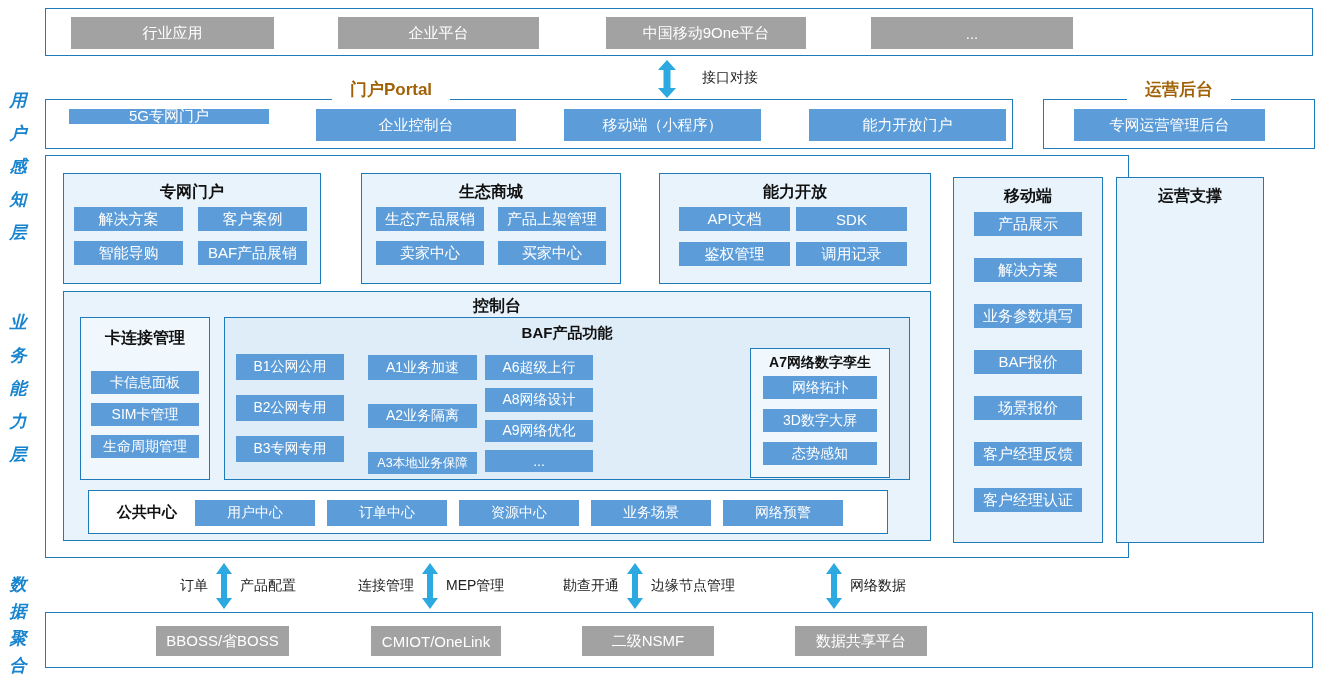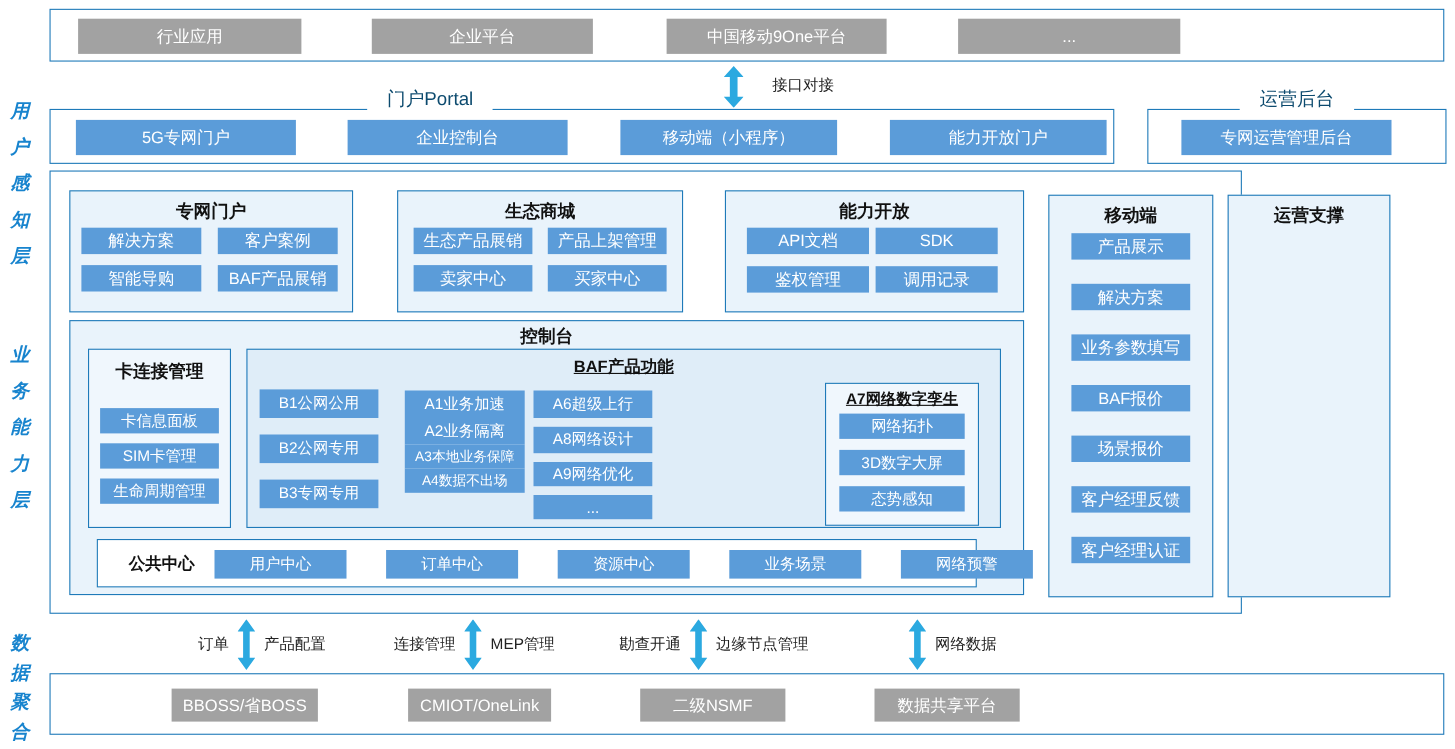--- a/index.html
+++ b/index.html
@@ -1,28 +1,28 @@
 <!DOCTYPE html>
 <html><head>
 <meta charset="utf-8">
 <style>
   html,body{margin:0;padding:0;background:#fff;}
   #app{position:relative;width:1323px;height:681px;background:#fff;overflow:hidden;
        font-family:"Liberation Sans","DejaVu Sans",sans-serif;color:#1a1a1a;}
   .frame{position:absolute;background:#fff;border:1px solid #1E7AB9;box-sizing:border-box;}
   .frame-title{position:absolute;top:-20px;height:26px;line-height:20px;background:#fff;
-       padding:0 18px;font-size:17px;font-weight:normal;color:#0c4a6e;white-space:nowrap;
+       padding:0 18px;font-size:17px;font-weight:bold;color:#a16207;white-space:nowrap;
        transform:translateX(-50%);z-index:2;}
   .panel{position:absolute;background:#E9F3FB;border:1px solid #1E7AB9;box-sizing:border-box;}
   .sub{position:absolute;background:#F0F7FD;border:1px solid #1E7AB9;box-sizing:border-box;}
   .baf{background:#DFEDF8;}
   .ptitle{position:absolute;left:0;right:0;text-align:center;font-weight:bold;
        font-size:16px;color:#111;white-space:nowrap;}
   .subtitle{position:absolute;left:0;right:0;text-align:center;font-weight:bold;
-       font-size:14px;color:#111;white-space:nowrap;text-decoration:underline;}
+       font-size:14px;color:#111;white-space:nowrap;}
   .itm{background:#5B9CD9;color:#fff;display:flex;align-items:center;justify-content:center;
        font-size:14px;white-space:nowrap;box-sizing:border-box;}
   .f15{font-size:15px;}
   .sm{font-size:12.5px;}
   .gray{position:absolute;background:#A2A2A2;color:#fff;display:flex;align-items:center;
        justify-content:center;font-size:15px;white-space:nowrap;}
   .vlabel{position:absolute;width:20px;font-size:17px;font-weight:bold;color:#1884CE;
        word-break:break-all;text-align:center;font-style:italic;}
   .lh33{line-height:33px;}
   .lh27{line-height:27px;}
@@ -50,21 +50,21 @@
     <div class="gray" style="left:825px;top:8px;width:202px;height:32px">...</div>
   </div>
 
   <svg class="arrow" style="position:absolute;left:658px;top:60px" width="18" height="38" viewBox="0 0 18 38">
     <path d="M9 0 L18 10 H12.5 V28 H18 L9 38 L0 28 H5.5 V10 H0 Z" fill="#2BA9E0"></path>
   </svg>
   <div class="alabel" style="left:702px;top:69px">接口对接</div>
 
   <div class="frame" style="left:45px;top:99px;width:968px;height:50px">
     <span class="frame-title" style="left:345px">门户Portal</span>
-    <div class="itm f15" style="position:absolute;left:23px;top:9px;width:200px;height:32px">5G专网门户</div>
+    <div class="itm f15" style="position:absolute;left:23px;top:9px;width:200px;height:15px">5G专网门户</div>
     <div class="itm f15" style="position:absolute;left:270px;top:9px;width:200px;height:32px">企业控制台</div>
     <div class="itm f15" style="position:absolute;left:518px;top:9px;width:197px;height:32px">移动端（小程序）</div>
     <div class="itm f15" style="position:absolute;left:763px;top:9px;width:197px;height:32px">能力开放门户</div>
   </div>
 
   <div class="frame" style="left:1043px;top:99px;width:272px;height:50px">
     <span class="frame-title" style="left:50%">运营后台</span>
     <div class="itm f15" style="position:absolute;left:30px;top:9px;width:191px;height:32px">专网运营管理后台</div>
   </div>
 
@@ -131,21 +131,21 @@
 
       <div class="sub baf" style="left:160px;top:25px;width:686px;height:163px">
         <div class="subtitle" style="top:6px;font-size:15px">BAF产品功能</div>
 
         <div class="vlist" style="left:11px;top:36px;width:108px;gap:15px">
           <div class="itm" style="height:26px">B1公网公用</div>
           <div class="itm" style="height:26px">B2公网专用</div>
           <div class="itm" style="height:26px">B3专网专用</div>
         </div>
 
-        <div class="vlist" style="left:143px;top:37px;width:109px;gap:0">
+        <div class="vlist" style="left:143px;top:37px;width:109px;gap:24px">
           <div class="itm" style="height:25px">A1业务加速</div>
           <div class="itm" style="height:24px">A2业务隔离</div>
           <div class="itm sm" style="height:22px">A3本地业务保障</div>
           <div class="itm sm" style="height:22px">A4数据不出场</div>
         </div>
 
         <div class="vlist" style="left:260px;top:37px;width:108px;gap:8px">
           <div class="itm" style="height:25px">A6超级上行</div>
           <div class="itm" style="height:24px">A8网络设计</div>
           <div class="itm" style="height:22px">A9网络优化</div>
@@ -158,21 +158,21 @@
           <div class="vlist" style="left:12px;right:12px;top:27px;gap:10px">
             <div class="itm" style="height:23px">网络拓扑</div>
             <div class="itm" style="height:23px">3D数字大屏</div>
             <div class="itm" style="height:23px">态势感知</div>
           </div>
         </div>
       </div>
 
       <div class="common-row" style="left:24px;top:198px;width:800px;height:44px">
         <div style="position:absolute;left:28px;top:0;bottom:0;display:flex;align-items:center;font-size:15px;font-weight:bold;color:#111">公共中心</div>
-        <div style="position:absolute;left:106px;top:9px;display:flex;gap:36px">
+        <div style="position:absolute;left:106px;top:9px;display:flex;gap:12px">
           <div class="itm" style="width:120px;height:26px">用户中心</div>
           <div class="itm" style="width:120px;height:26px">订单中心</div>
           <div class="itm" style="width:120px;height:26px">资源中心</div>
           <div class="itm" style="width:120px;height:26px">业务场景</div>
           <div class="itm" style="width:120px;height:26px">网络预警</div>
         </div>
       </div>
     </div>
   </div>
 

